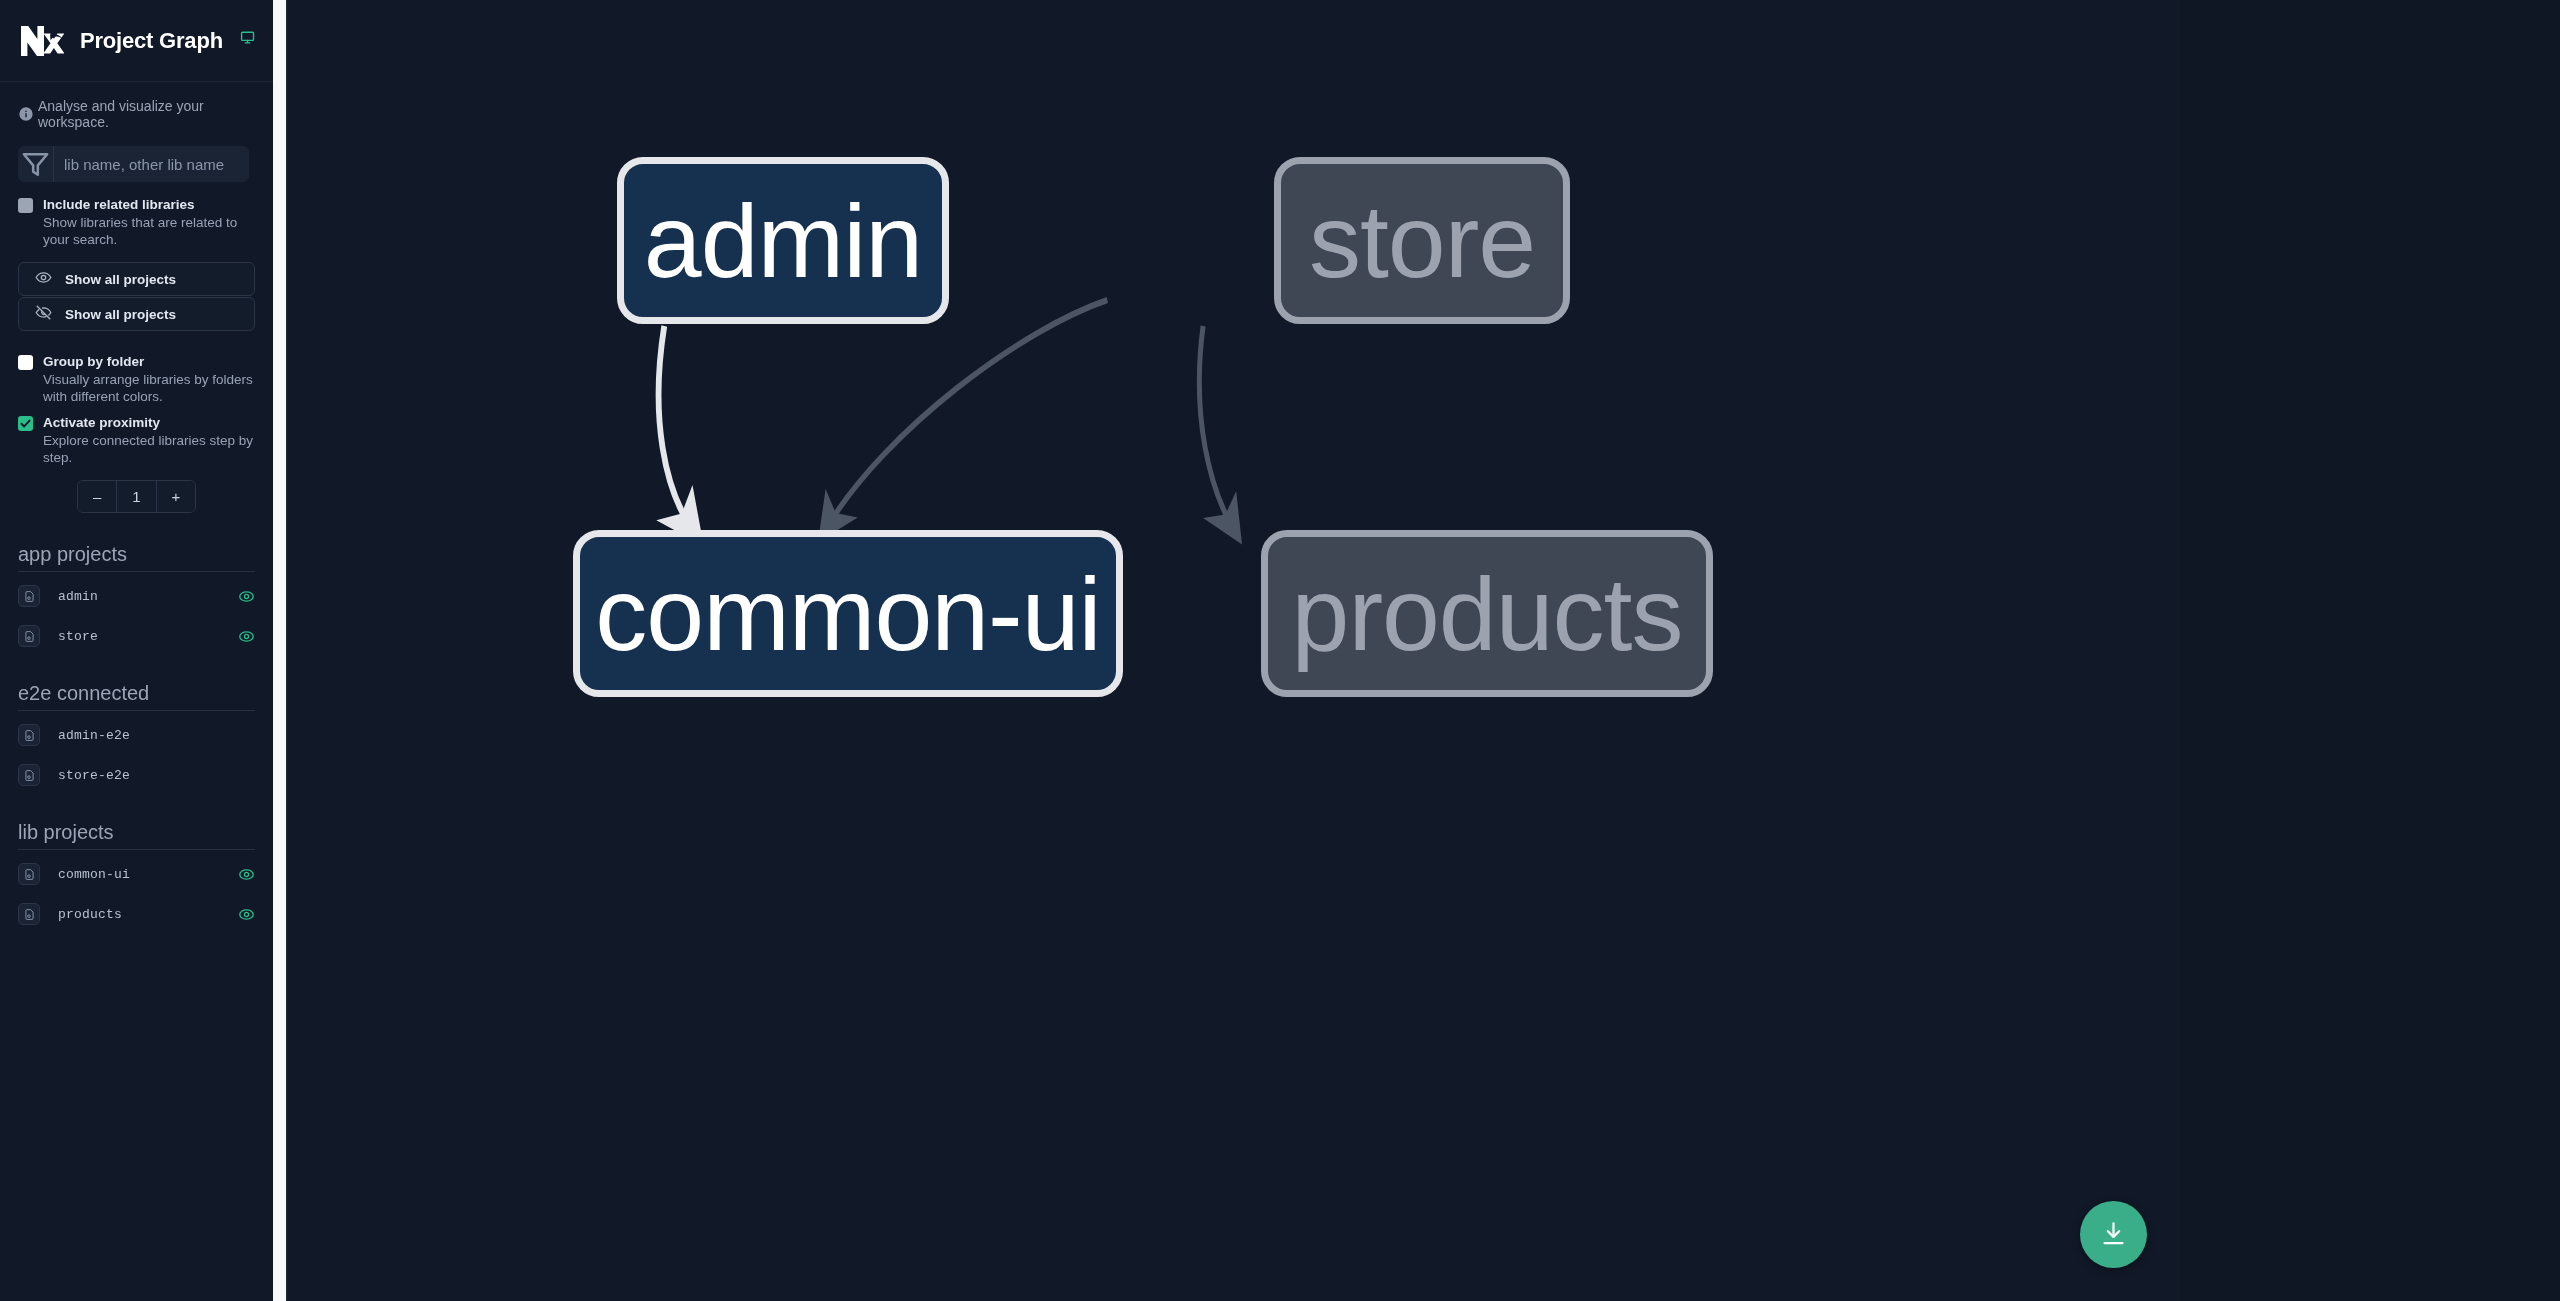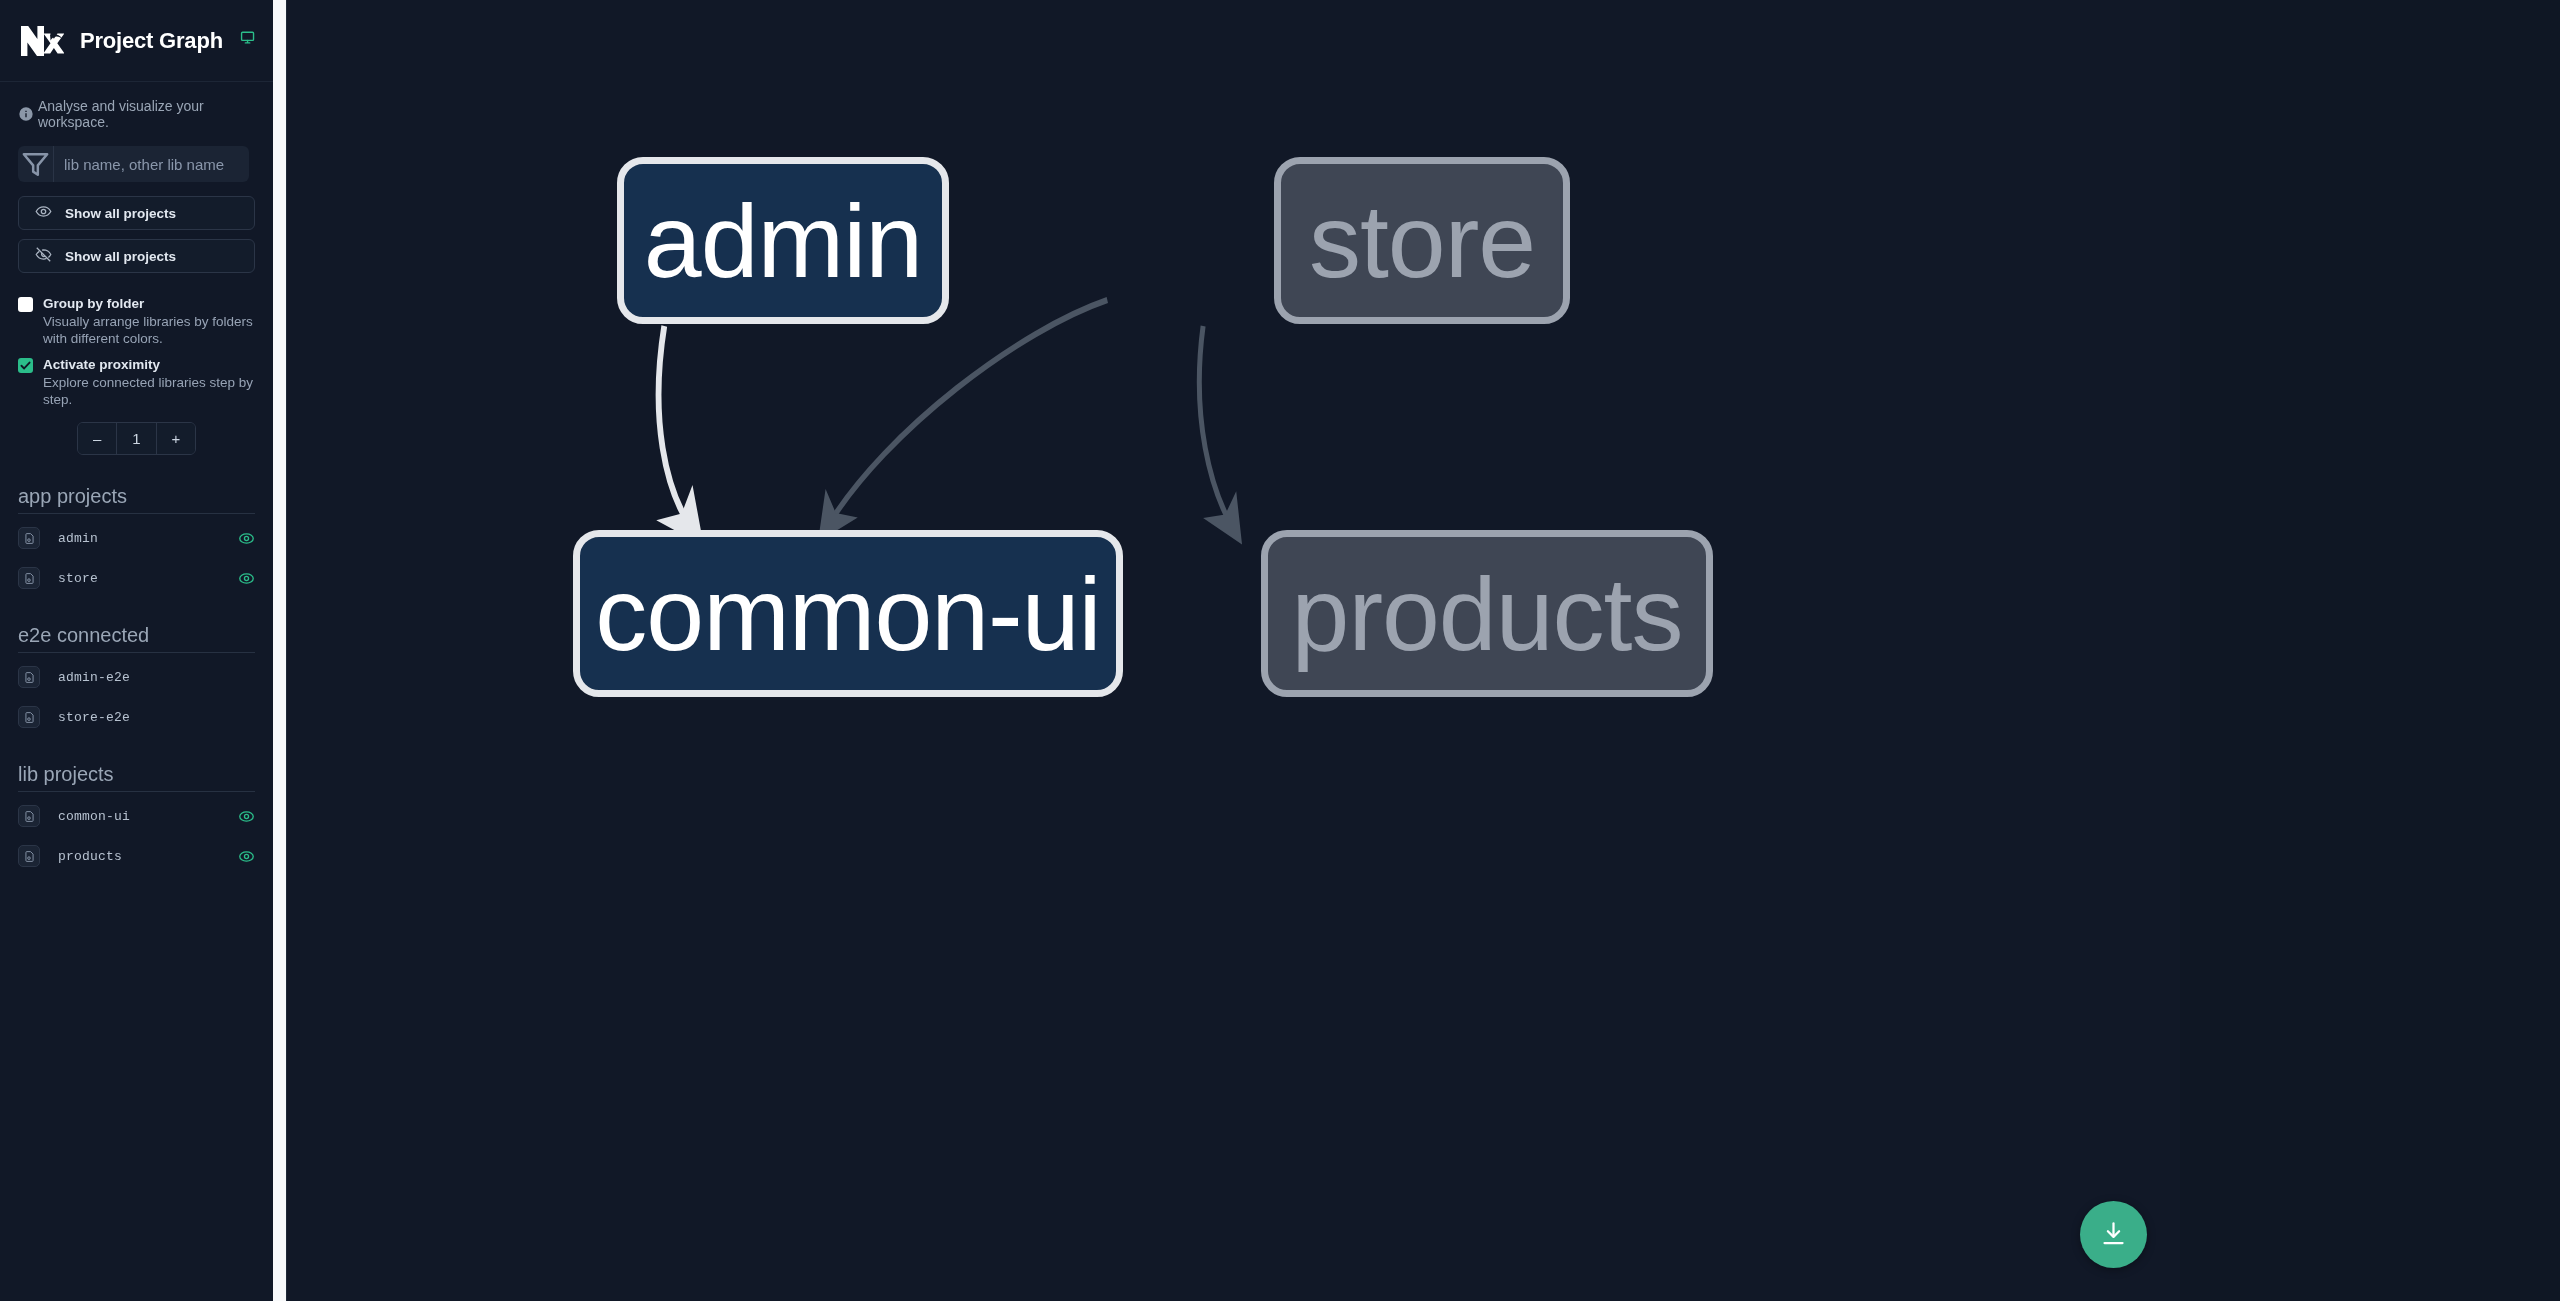--- a/index.html
+++ b/index.html
@@ -82,21 +82,21 @@
     display: flex; align-items: center; justify-content: center;
   }
   .chk.grey { background: #9ba5b3; }
   .chk.white { background: #ffffff; }
   .chk.green { background: #2bbd8a; }
   .chk svg { width: 13px; height: 13px; color: #0f1724; }
   .opt-text { flex: 1; }
   .opt-label { color: #e2e8f0; font-size: 13.5px; font-weight: 700; line-height: 17px; }
   .opt-desc { color: #97a3b5; font-size: 13.5px; line-height: 17px; margin-top: 1px; }
 
-  .sb-btns { padding: 14px 18px 0 18px; display: flex; flex-direction: column; gap: 9px; }
+  .sb-btns { padding: 14px 18px 0 18px; display: flex; flex-direction: column; gap: 1px; }
   .sb-btn {
     height: 34px; width: 100%;
     background: #131c2b;
     border: 1px solid #2b3547;
     border-radius: 6px;
     display: flex; align-items: center;
     padding: 0 16px; gap: 13px;
     color: #e2e8f0; font-size: 13.5px; font-weight: 700;
     cursor: pointer;
     font-family: "Liberation Sans", sans-serif;
@@ -224,20 +224,27 @@
       <div class="sb-search">
         <button class="filter-btn">
           <svg viewBox="0 0 24 24" fill="none" stroke="currentColor" stroke-width="1.7" stroke-linejoin="round">
             <path d="M4 5h16l-6.4 7.6V19l-3.2-2.1v-4.3z"></path>
           </svg>
         </button>
         <input type="text" value="" placeholder="lib name, other lib name" style="">
       </div>
     </div>
 
+    <div class="opt-row">
+      <span class="chk grey"></span>
+      <span class="opt-text">
+        <span class="opt-label" style="display:block">Include related libraries</span>
+        <span class="opt-desc" style="display:block">Show libraries that are related to your search.</span>
+      </span>
+    </div>
 
     <div class="sb-btns">
       <button class="sb-btn">
         <span>
           <svg viewBox="0 0 24 24" fill="none" stroke="currentColor" stroke-width="1.8">
             <path d="M1.7 12S5.3 5.6 12 5.6 22.3 12 22.3 12 18.7 18.4 12 18.4 1.7 12 1.7 12z"></path>
             <circle cx="12" cy="12" r="3.1"></circle>
           </svg>
         </span>
         <span>Show all projects</span>

